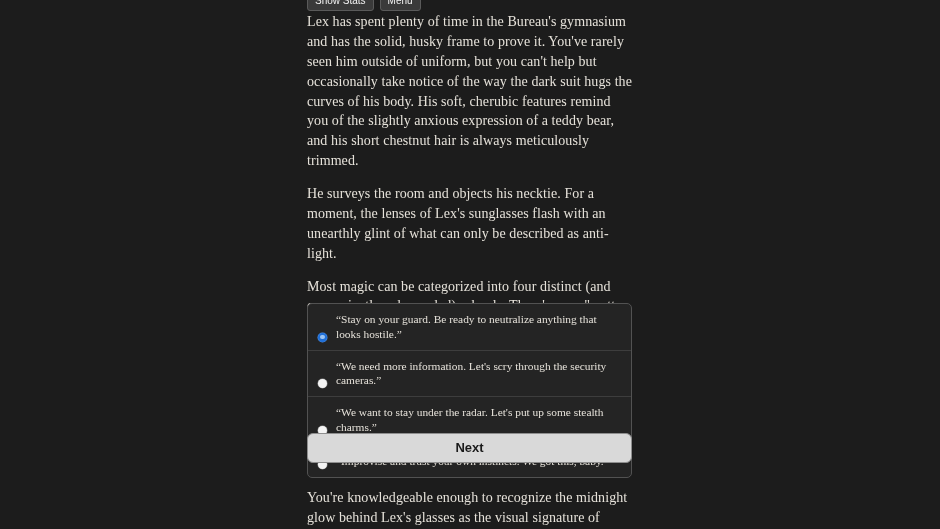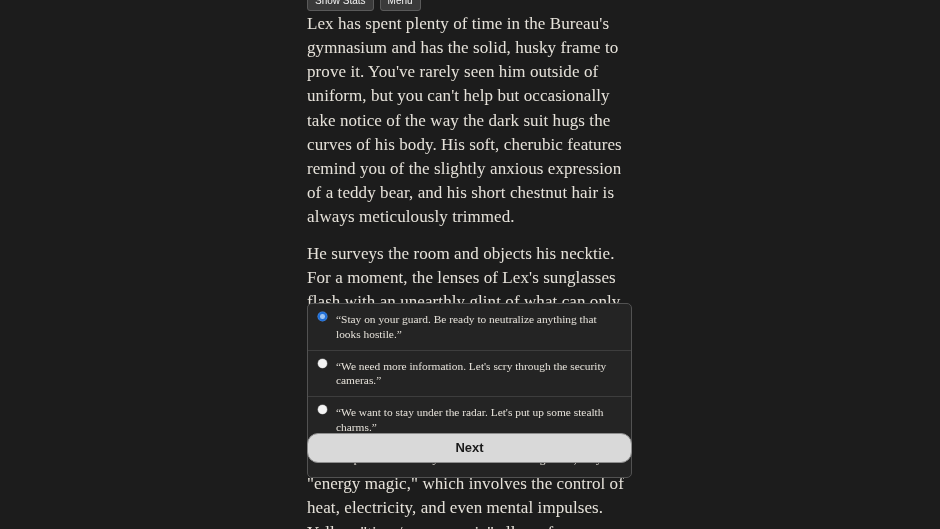--- a/index.html
+++ b/index.html
@@ -47,21 +47,21 @@
   
   .story {
     position: absolute;
     left: 307px;
     top: 12px;
     width: 325px;
   }
 
   .story p {
     margin: 0 0 13px 0;
-    font-size: 17px;
+    font-size: 14px;
     line-height: 1.42;
     color: #e6e2da;
     text-align: left;
     letter-spacing: 0.08px;
   }
   .story p:last-child { margin-bottom: 0; }
 
   
   .choices {
     position: absolute;
@@ -69,21 +69,21 @@
     top: 303px;
     width: 325px;
     border: 1px solid #525252;
     border-radius: 5px;
     background: #242424;
     box-sizing: border-box;
     overflow: hidden;
   }
   .choice {
     display: flex;
-    align-items: flex-start;
+    align-items: flex-end;
     gap: 9px;
     padding: 8px 11px 8px 10px;
     border-bottom: 1px solid #3d3d3d;
     cursor: pointer;
     min-height: 17px;
   }
   .choice:last-child { border-bottom: none; }
 
   .radio {
     flex: 0 0 auto;
@@ -119,21 +119,21 @@
   .next-btn {
     position: absolute;
     left: 307px;
     top: 433px;
     width: 325px;
     box-sizing: border-box;
     padding: 6px 0 7px 0;
     background: #d9d9d9;
     color: #1a1a1a;
     border: 1px solid #8e8e8e;
-    border-radius: 11px;
+    border-radius: 6px;
     text-align: center;
     font-family: "Liberation Sans", sans-serif;
     font-size: 13px;
     font-weight: bold;
     cursor: pointer;
   }
 </style>
 </head>
 <body>
 

